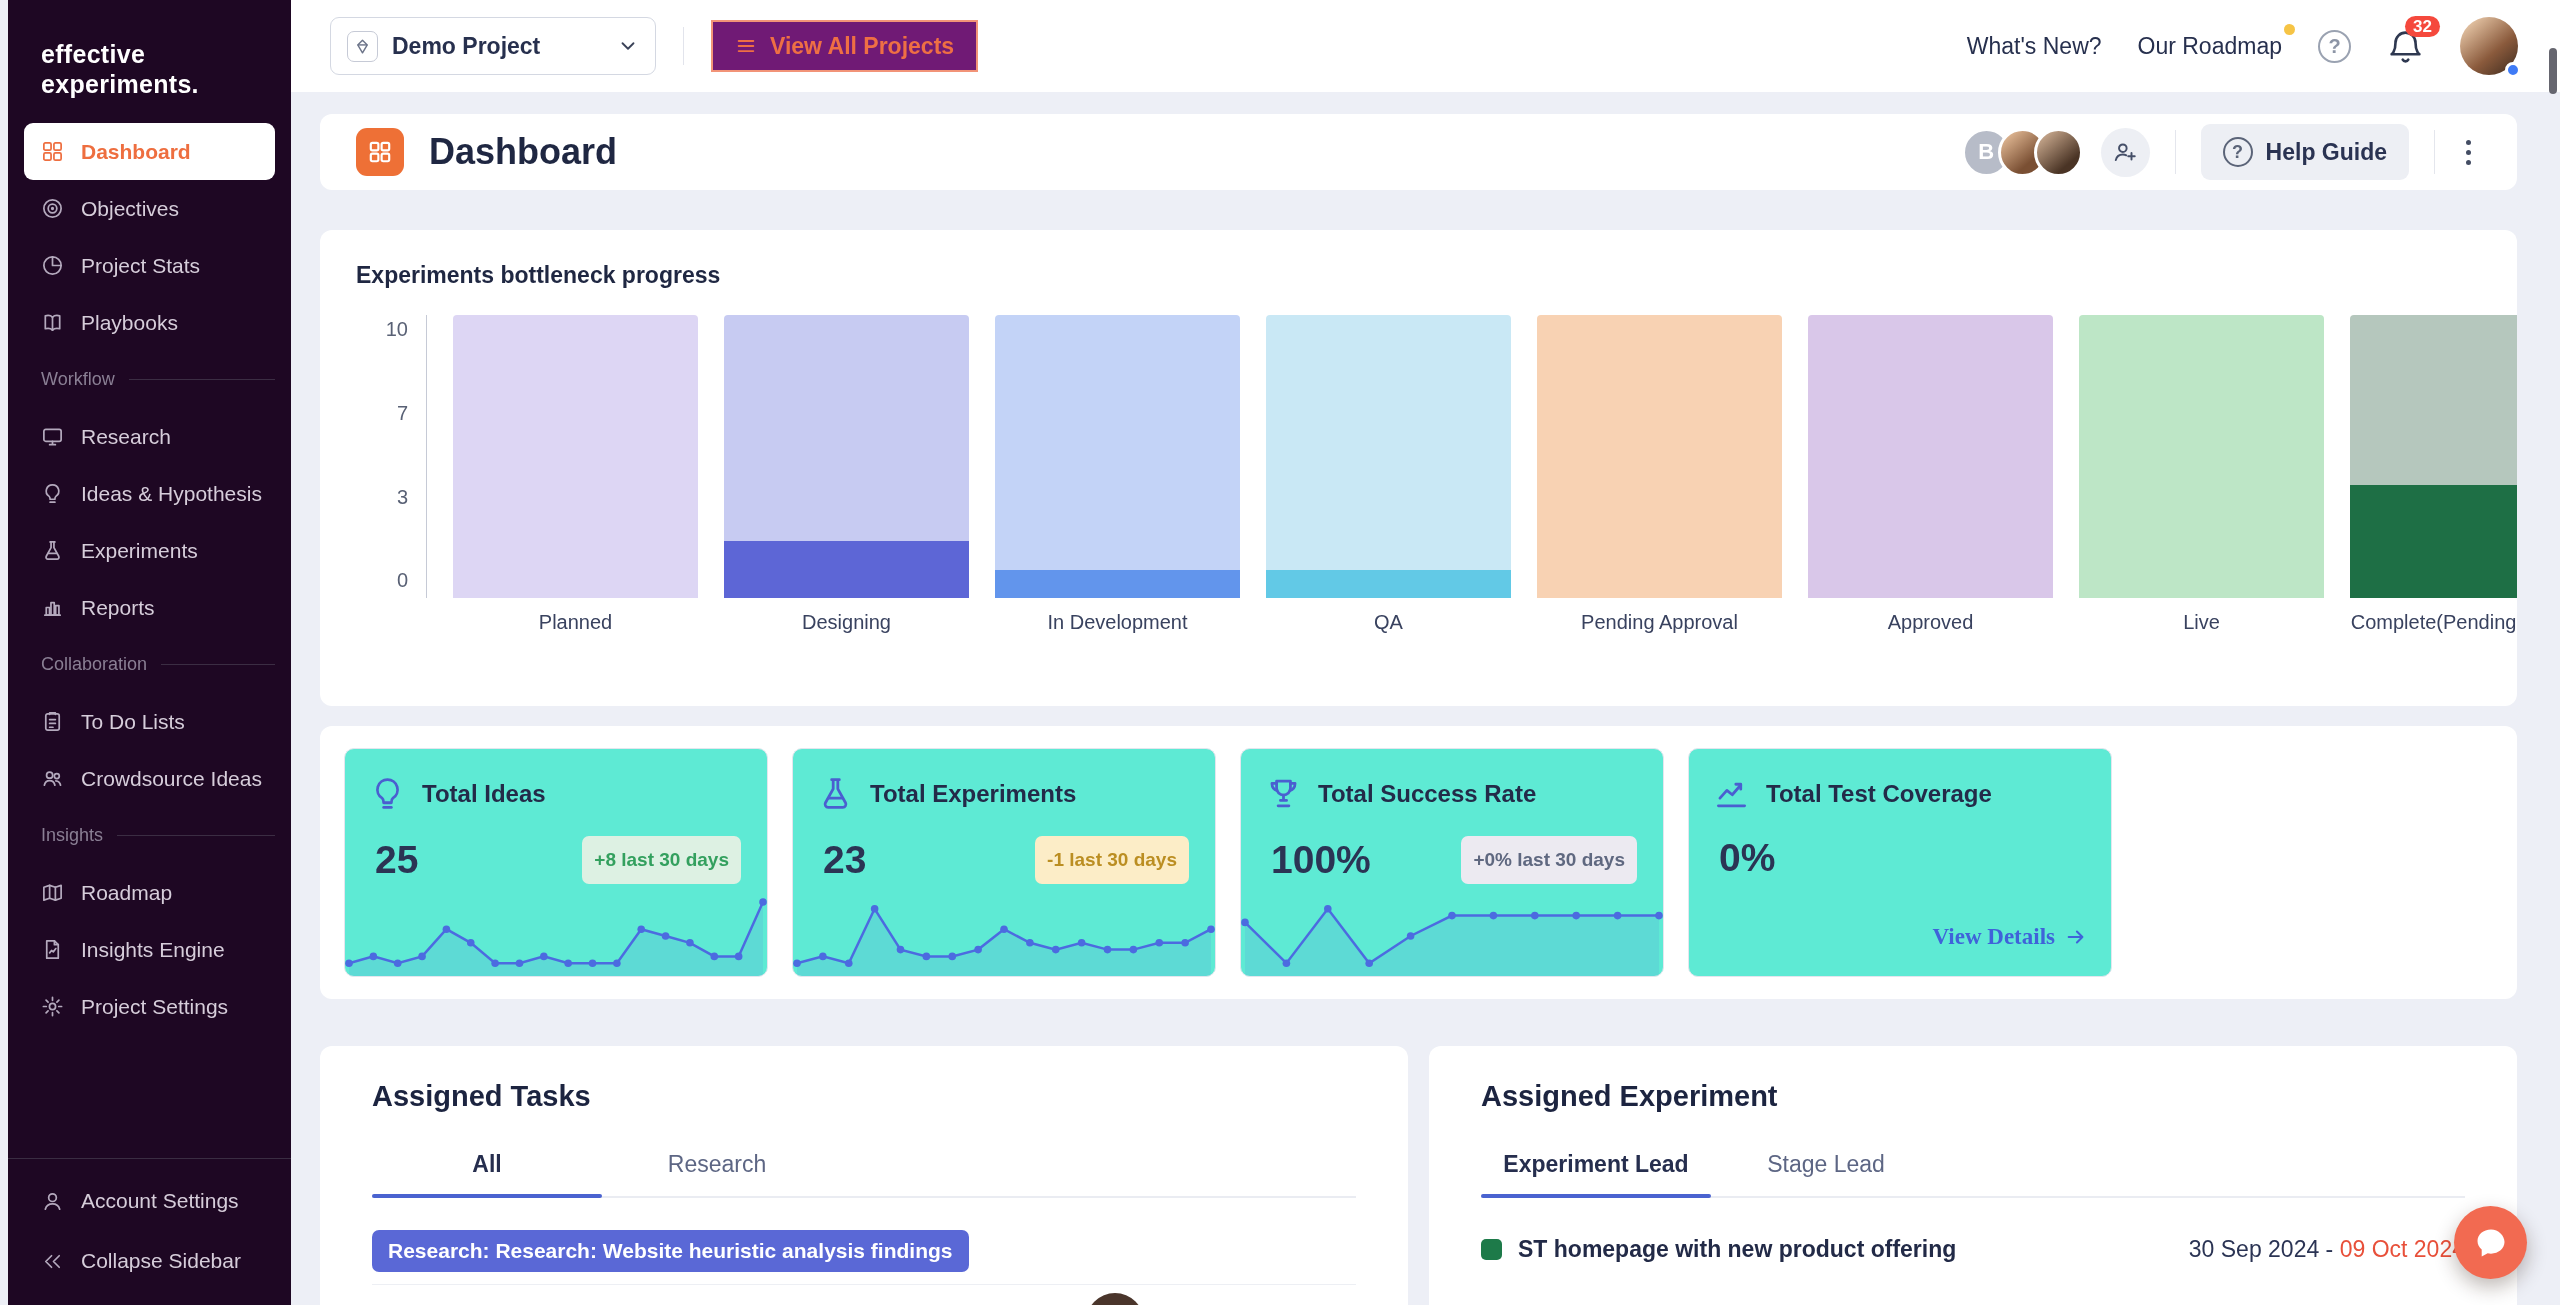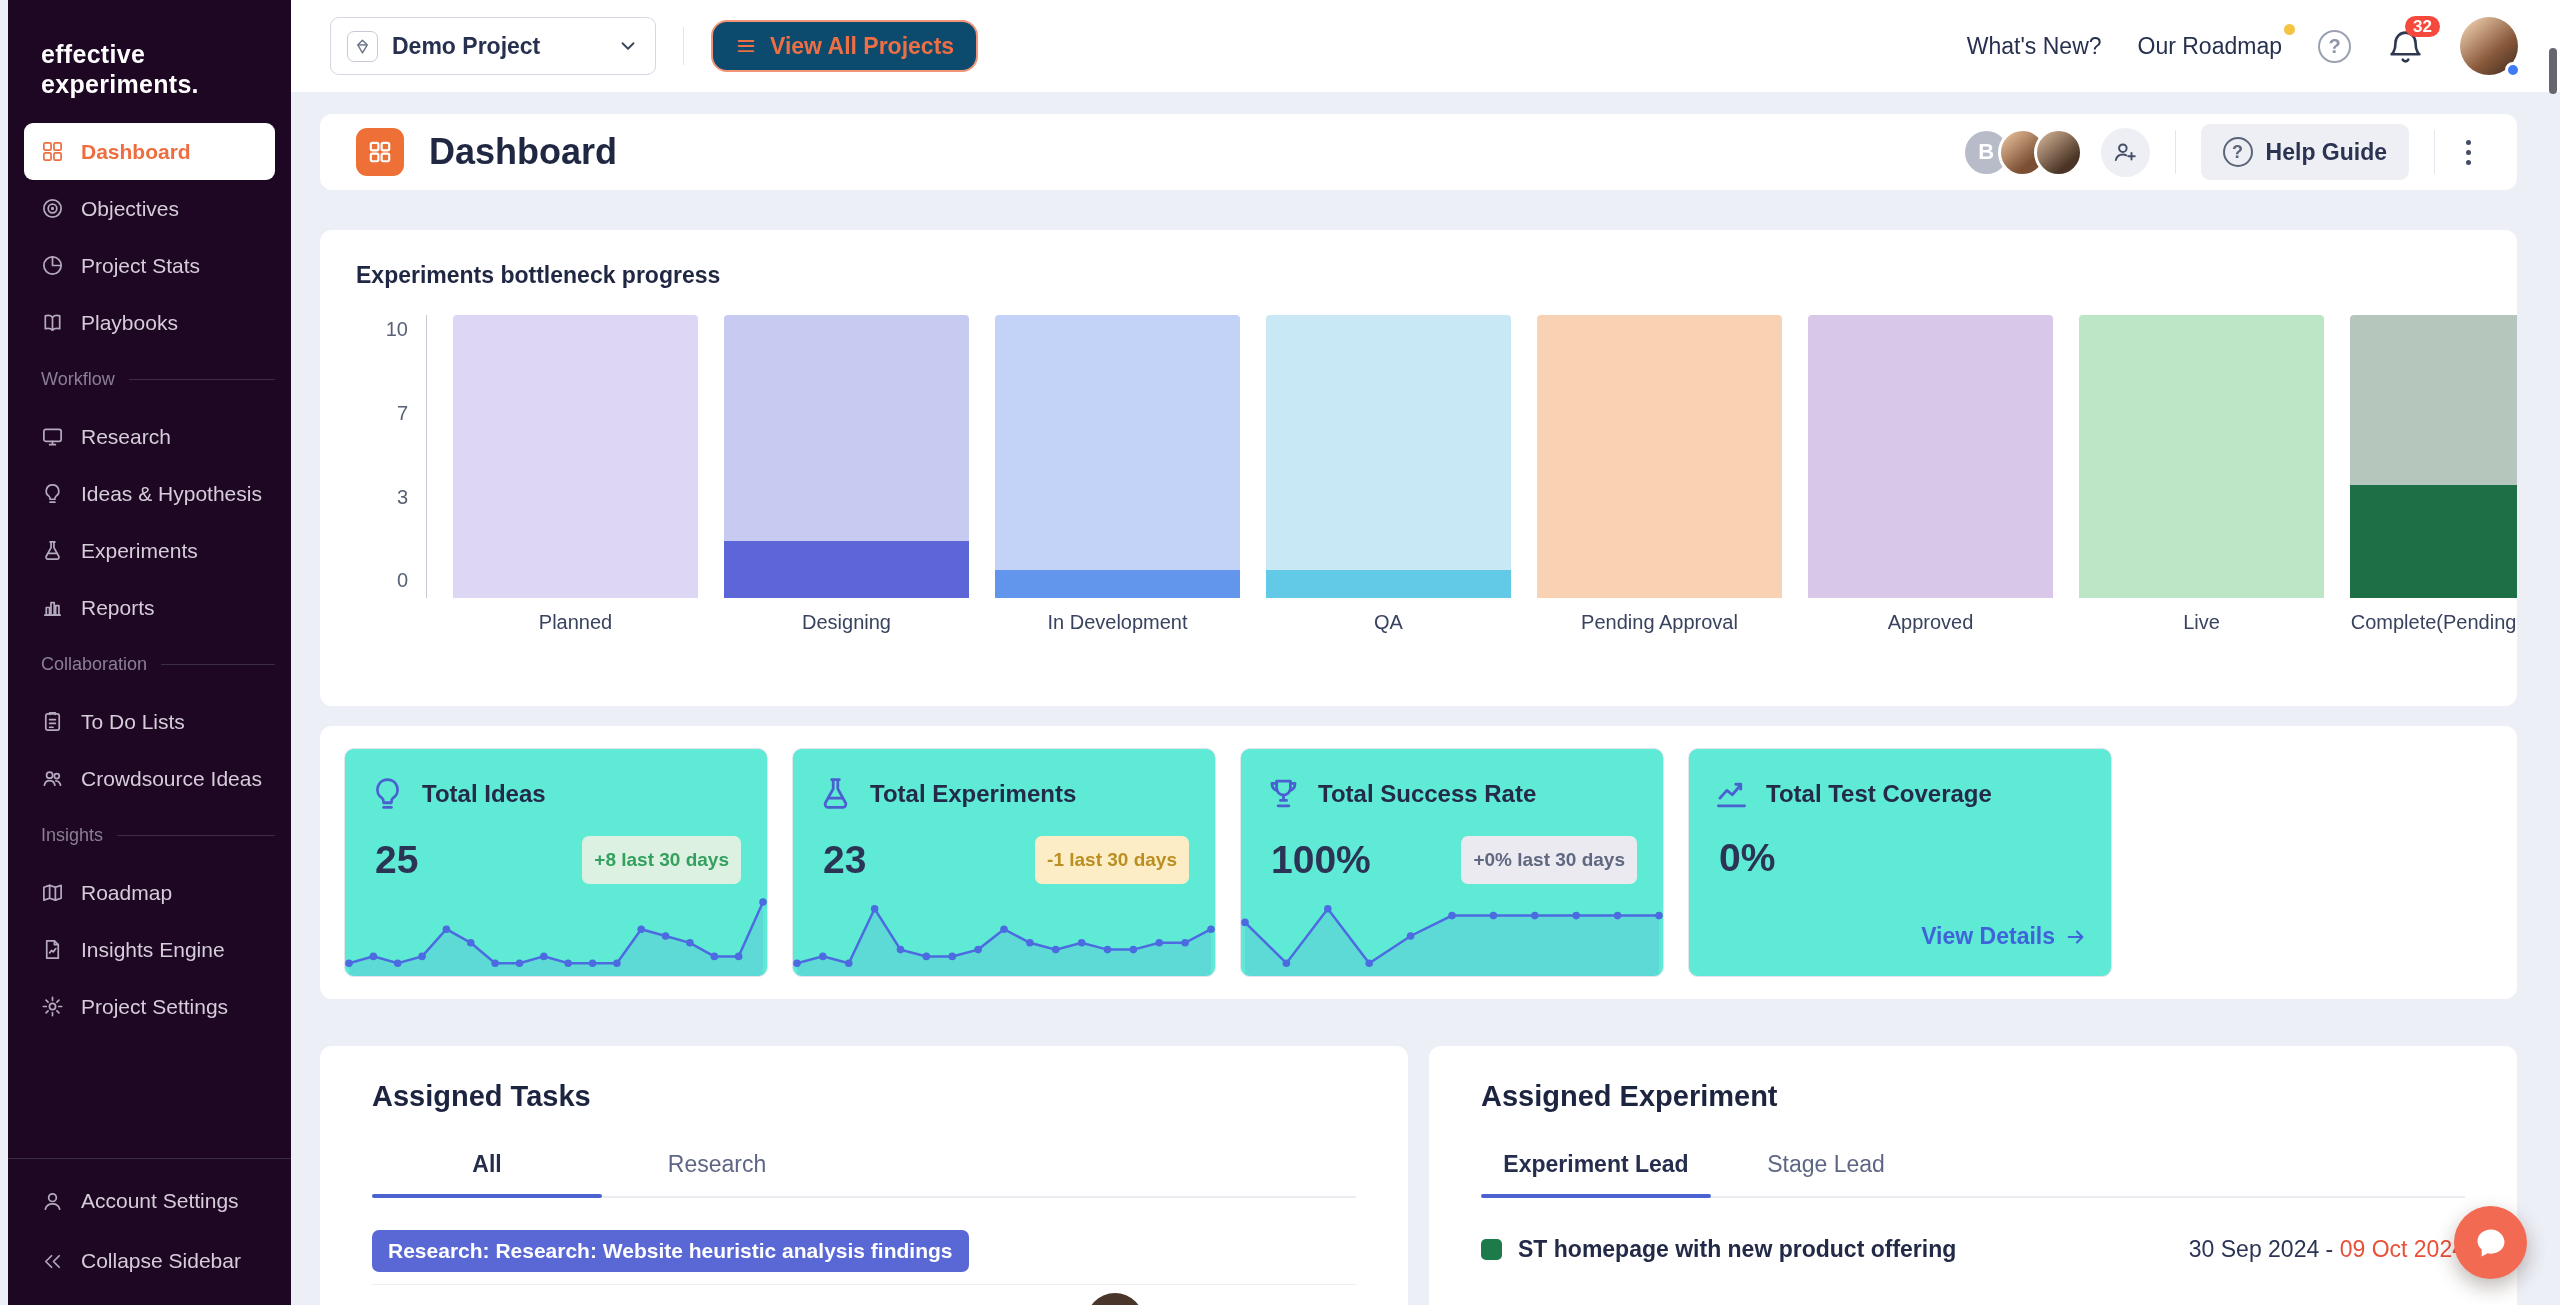--- a/index.html
+++ b/index.html
@@ -22,21 +22,21 @@
   .sidebar-footer .nav-item { height:60px; }
 
   
   .topbar { position:absolute; left:283px; right:0; top:0; height:92px; background:#fff; display:flex; align-items:center; padding:0 42px 0 47px; z-index:20; }
   .project-select { display:flex; align-items:center; gap:14px; width:326px; height:58px; border:1px solid #d4d8e2; border-radius:9px; padding:0 16px; cursor:pointer; background:#fff; }
   .ps-icon { width:31px; height:31px; border:1px solid #c6cad6; border-radius:7px; display:flex; align-items:center; justify-content:center; color:#6c7489; flex:none; }
   .ps-icon svg { width:19px; height:19px; }
   .ps-label { font-size:23px; color:#27304e; font-weight:600; flex:1; }
   .chev { color:#3a4258; display:flex; } .chev svg { width:22px; height:22px; }
   .topbar-divider { width:1px; height:38px; background:#e2e4ec; margin:0 27px; }
-  .view-all-btn { display:flex; align-items:center; gap:13px; height:52px; padding:0 22px; border:2px solid #f29478; border-radius:16px; color:#ee6f44; font-size:23px; font-weight:600; background:#0c4a6e; cursor:pointer; font-family:inherit; }
+  .view-all-btn { display:flex; align-items:center; gap:13px; height:52px; padding:0 22px; border:2px solid #f29478; border-radius:0; color:#ee6f44; font-size:23px; font-weight:600; background:#701a75; cursor:pointer; font-family:inherit; }
   .va-icon { display:flex; } .va-icon svg { width:22px; height:22px; }
   .topbar-right { margin-left:auto; display:flex; align-items:center; gap:36px; }
   .tb-link { font-size:23px; color:#27304e; cursor:pointer; }
   .roadmap-wrap { position:relative; }
   .dot-yellow { position:absolute; top:-9px; right:-13px; width:11px; height:11px; border-radius:50%; background:#f6c445; }
   .help-circle { width:33px; height:33px; border-radius:50%; border:2px solid #9aa2b1; color:#8d95a6; font-size:20px; font-weight:700; display:flex; align-items:center; justify-content:center; cursor:pointer; }
   .bell-wrap { position:relative; display:flex; cursor:pointer; color:#2e3850; }
   .bell-wrap > svg { width:37px; height:37px; }
   .badge-count { position:absolute; top:-12px; right:-16px; background:#f5493d; color:#fff; font-size:17px; font-weight:700; padding:2px 8px; border-radius:12px; line-height:1; }
   .avatar-top { width:58px; height:58px; border-radius:50%; background:linear-gradient(140deg,#e8c8a8 10%,#8a5a3c 60%,#3c2a1e); position:relative; cursor:pointer; flex:none; }
@@ -84,21 +84,21 @@
   .stat-icon { display:flex; color:#4a5fd0; flex:none; }
   .stat-icon svg { width:37px; height:37px; }
   .stat-title { font-size:24px; font-weight:700; color:#232b49; }
   .stat-row { display:flex; align-items:center; justify-content:space-between; margin-top:24px; padding:0 2px 0 6px; }
   .stat-value { font-size:39px; font-weight:700; color:#2b3454; }
   .stat-badge { font-size:19px; font-weight:600; padding:13px 12px; border-radius:7px; white-space:nowrap; }
   .badge-green { background:#ddf1e3; color:#33a05e; }
   .badge-yellow { background:#fcedc7; color:#bb8e22; }
   .badge-gray { background:#eceaf1; color:#5f6880; }
   .spark { position:absolute; left:0; right:0; bottom:0; height:84px; }
-  .view-details { position:absolute; right:24px; bottom:26px; color:#3f63d9; font-size:23px; font-weight:600; display:flex; gap:10px; align-items:center; cursor:pointer; }
+  .view-details { position:absolute; right:24px; bottom:26px; color:#3f63d9; font-size:23px; font-weight:600; display:flex; gap:10px; align-items:center; cursor:pointer;font-family:Liberation Serif, serif; }
 
   
   .bottom-row { display:flex; gap:21px; margin-top:47px; }
   .panel { background:#fff; border-radius:12px; width:1088px; height:420px; padding:34px 52px; flex:none; }
   .panel h2 { font-size:29px; font-weight:700; color:#1c2440; }
   .tabs { display:flex; margin-top:24px; border-bottom:2px solid #eaecf2; }
   .tab { min-width:230px; padding:14px 10px 18px; text-align:center; font-size:23px; color:#5d6684; cursor:pointer; position:relative; }
   .tab.active { color:#262e4e; font-weight:700; }
   .tab.active::after { content:""; position:absolute; left:0; right:0; bottom:-2px; height:4px; background:#4a63d0; border-radius:2px; }
   .task-badge { display:inline-block; margin-top:32px; background:#5a68d6; color:#fff; font-size:21px; font-weight:600; padding:9px 16px; border-radius:7px; cursor:pointer; }

